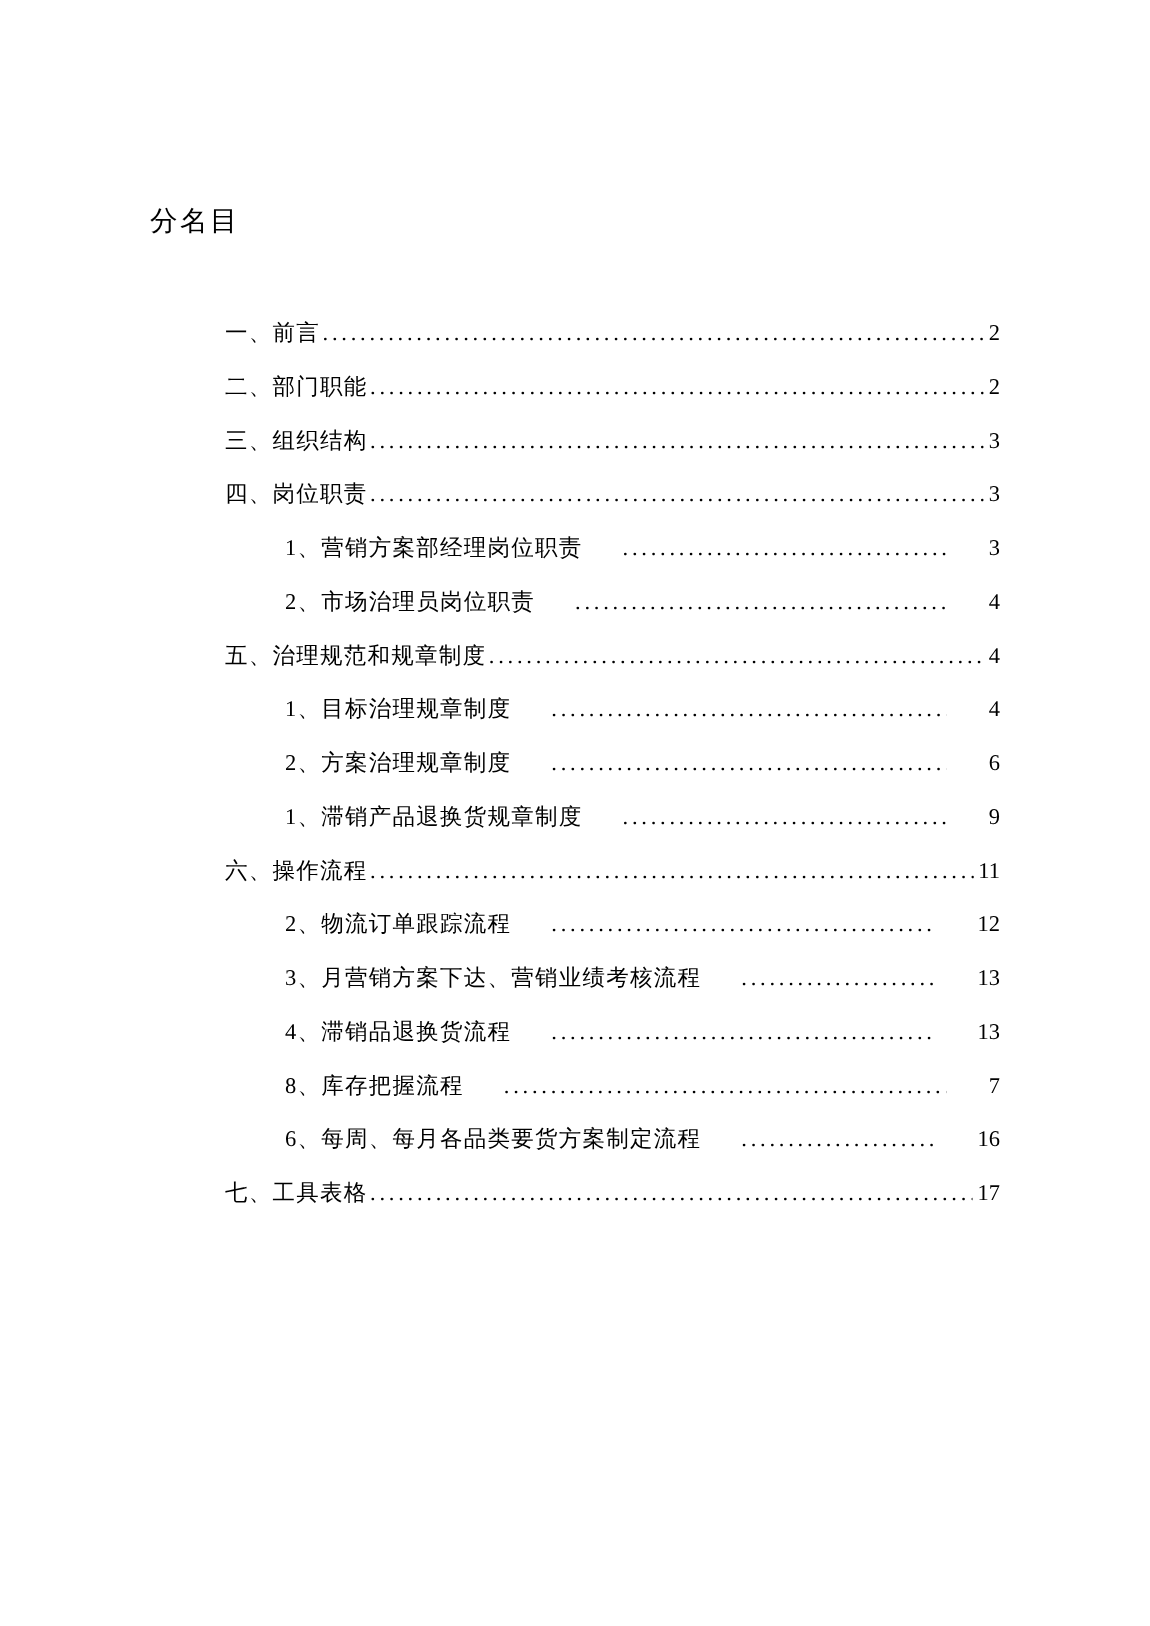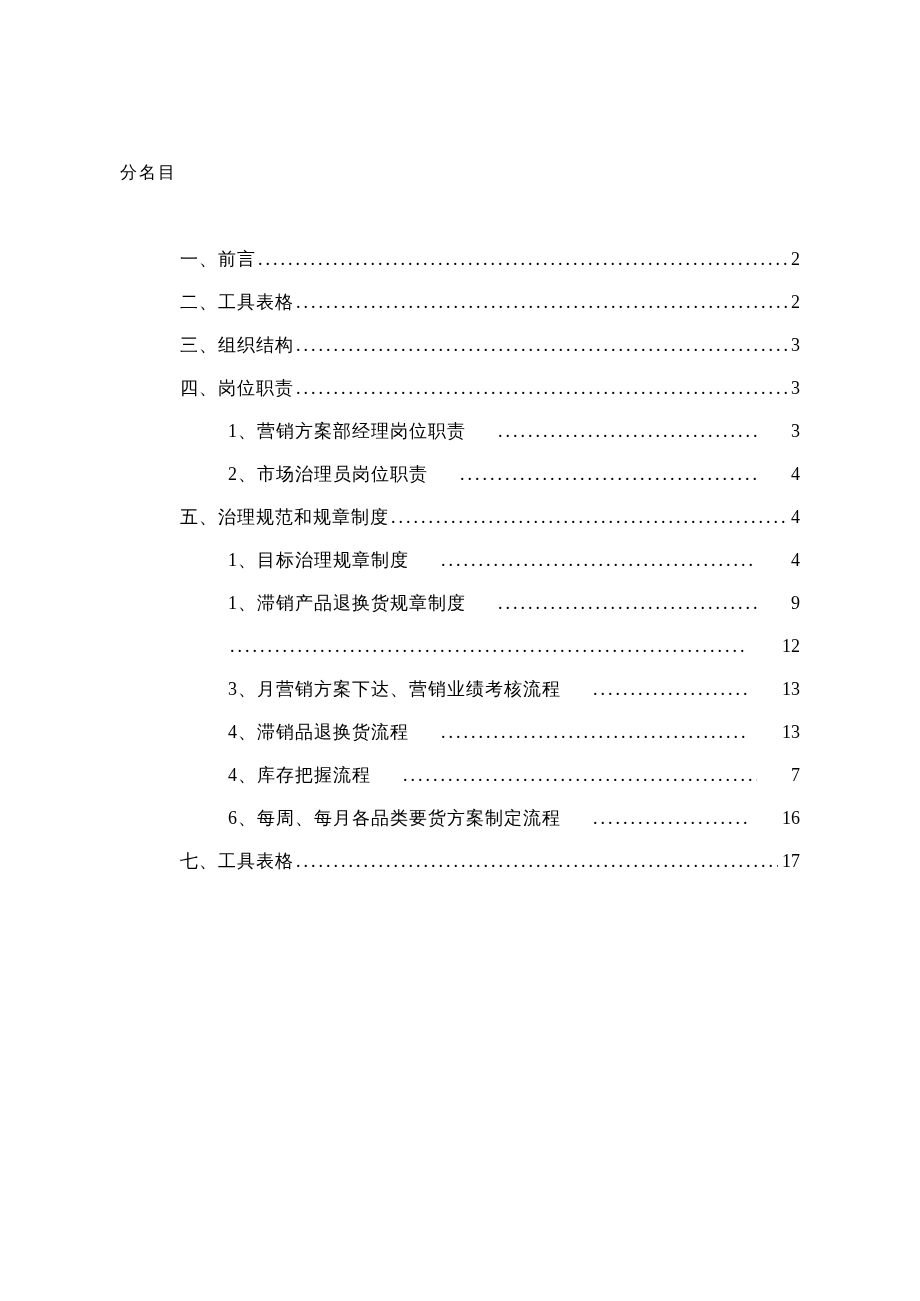--- a/index.html
+++ b/index.html
@@ -11,21 +11,21 @@
       width: 920px;
       height: 1301px;
       background: #ffffff;
       font-family: "SimSun", "宋体", serif;
       color: #000000;
       padding: 160px 120px 0 120px;
       font-size: 18px;
       line-height: 1.5;
     }
     .title {
-      font-size: 17px;
+      font-size: 22px;
       margin-bottom: 60px;
       letter-spacing: 2px;
     }
     .toc {
       padding-left: 60px;
     }
     .toc-entry {
       display: flex;
       align-items: flex-start;
       margin-bottom: 16px;
@@ -64,21 +64,21 @@
 
 <div class="title">分名目</div>
 
 <div class="toc">
   <div class="toc-entry">
     <span class="toc-label">一、前言</span>
     <span class="toc-dots"></span>
     <span class="toc-page">2</span>
   </div>
   <div class="toc-entry">
-    <span class="toc-label">二、工具表格</span>
+    <span class="toc-label">二、部门职能</span>
     <span class="toc-dots"></span>
     <span class="toc-page">2</span>
   </div>
   <div class="toc-entry">
     <span class="toc-label">三、组织结构</span>
     <span class="toc-dots"></span>
     <span class="toc-page">3</span>
   </div>
   <div class="toc-entry">
     <span class="toc-label">四、岗位职责</span>
@@ -99,40 +99,51 @@
     <span class="toc-label">五、治理规范和规章制度</span>
     <span class="toc-dots"></span>
     <span class="toc-page">4</span>
   </div>
   <div class="toc-entry level2">
     <span class="toc-label">1、目标治理规章制度</span>
     <span class="toc-dots"></span>
     <span class="toc-page">4</span>
   </div>
   <div class="toc-entry level2">
+    <span class="toc-label">2、方案治理规章制度</span>
+    <span class="toc-dots"></span>
+    <span class="toc-page">6</span>
+  </div>
+  <div class="toc-entry level2">
     <span class="toc-label">1、滞销产品退换货规章制度</span>
     <span class="toc-dots"></span>
     <span class="toc-page">9</span>
   </div>
+  <div class="toc-entry">
+    <span class="toc-label">六、操作流程</span>
+    <span class="toc-dots"></span>
+    <span class="toc-page">11</span>
+  </div>
   <div class="toc-entry level2">
+    <span class="toc-label">2、物流订单跟踪流程</span>
     <span class="toc-dots"></span>
     <span class="toc-page italic">12</span>
   </div>
   <div class="toc-entry level2">
     <span class="toc-label">3、月营销方案下达、营销业绩考核流程</span>
     <span class="toc-dots"></span>
     <span class="toc-page">13</span>
   </div>
   <div class="toc-entry level2">
     <span class="toc-label">4、滞销品退换货流程</span>
     <span class="toc-dots"></span>
     <span class="toc-page">13</span>
   </div>
   <div class="toc-entry level2">
-    <span class="toc-label">4、库存把握流程</span>
+    <span class="toc-label">8、库存把握流程</span>
     <span class="toc-dots"></span>
     <span class="toc-page">7</span>
   </div>
   <div class="toc-entry level2">
     <span class="toc-label">6、每周、每月各品类要货方案制定流程</span>
     <span class="toc-dots"></span>
     <span class="toc-page">16</span>
   </div>
   <div class="toc-entry">
     <span class="toc-label">七、工具表格</span>

